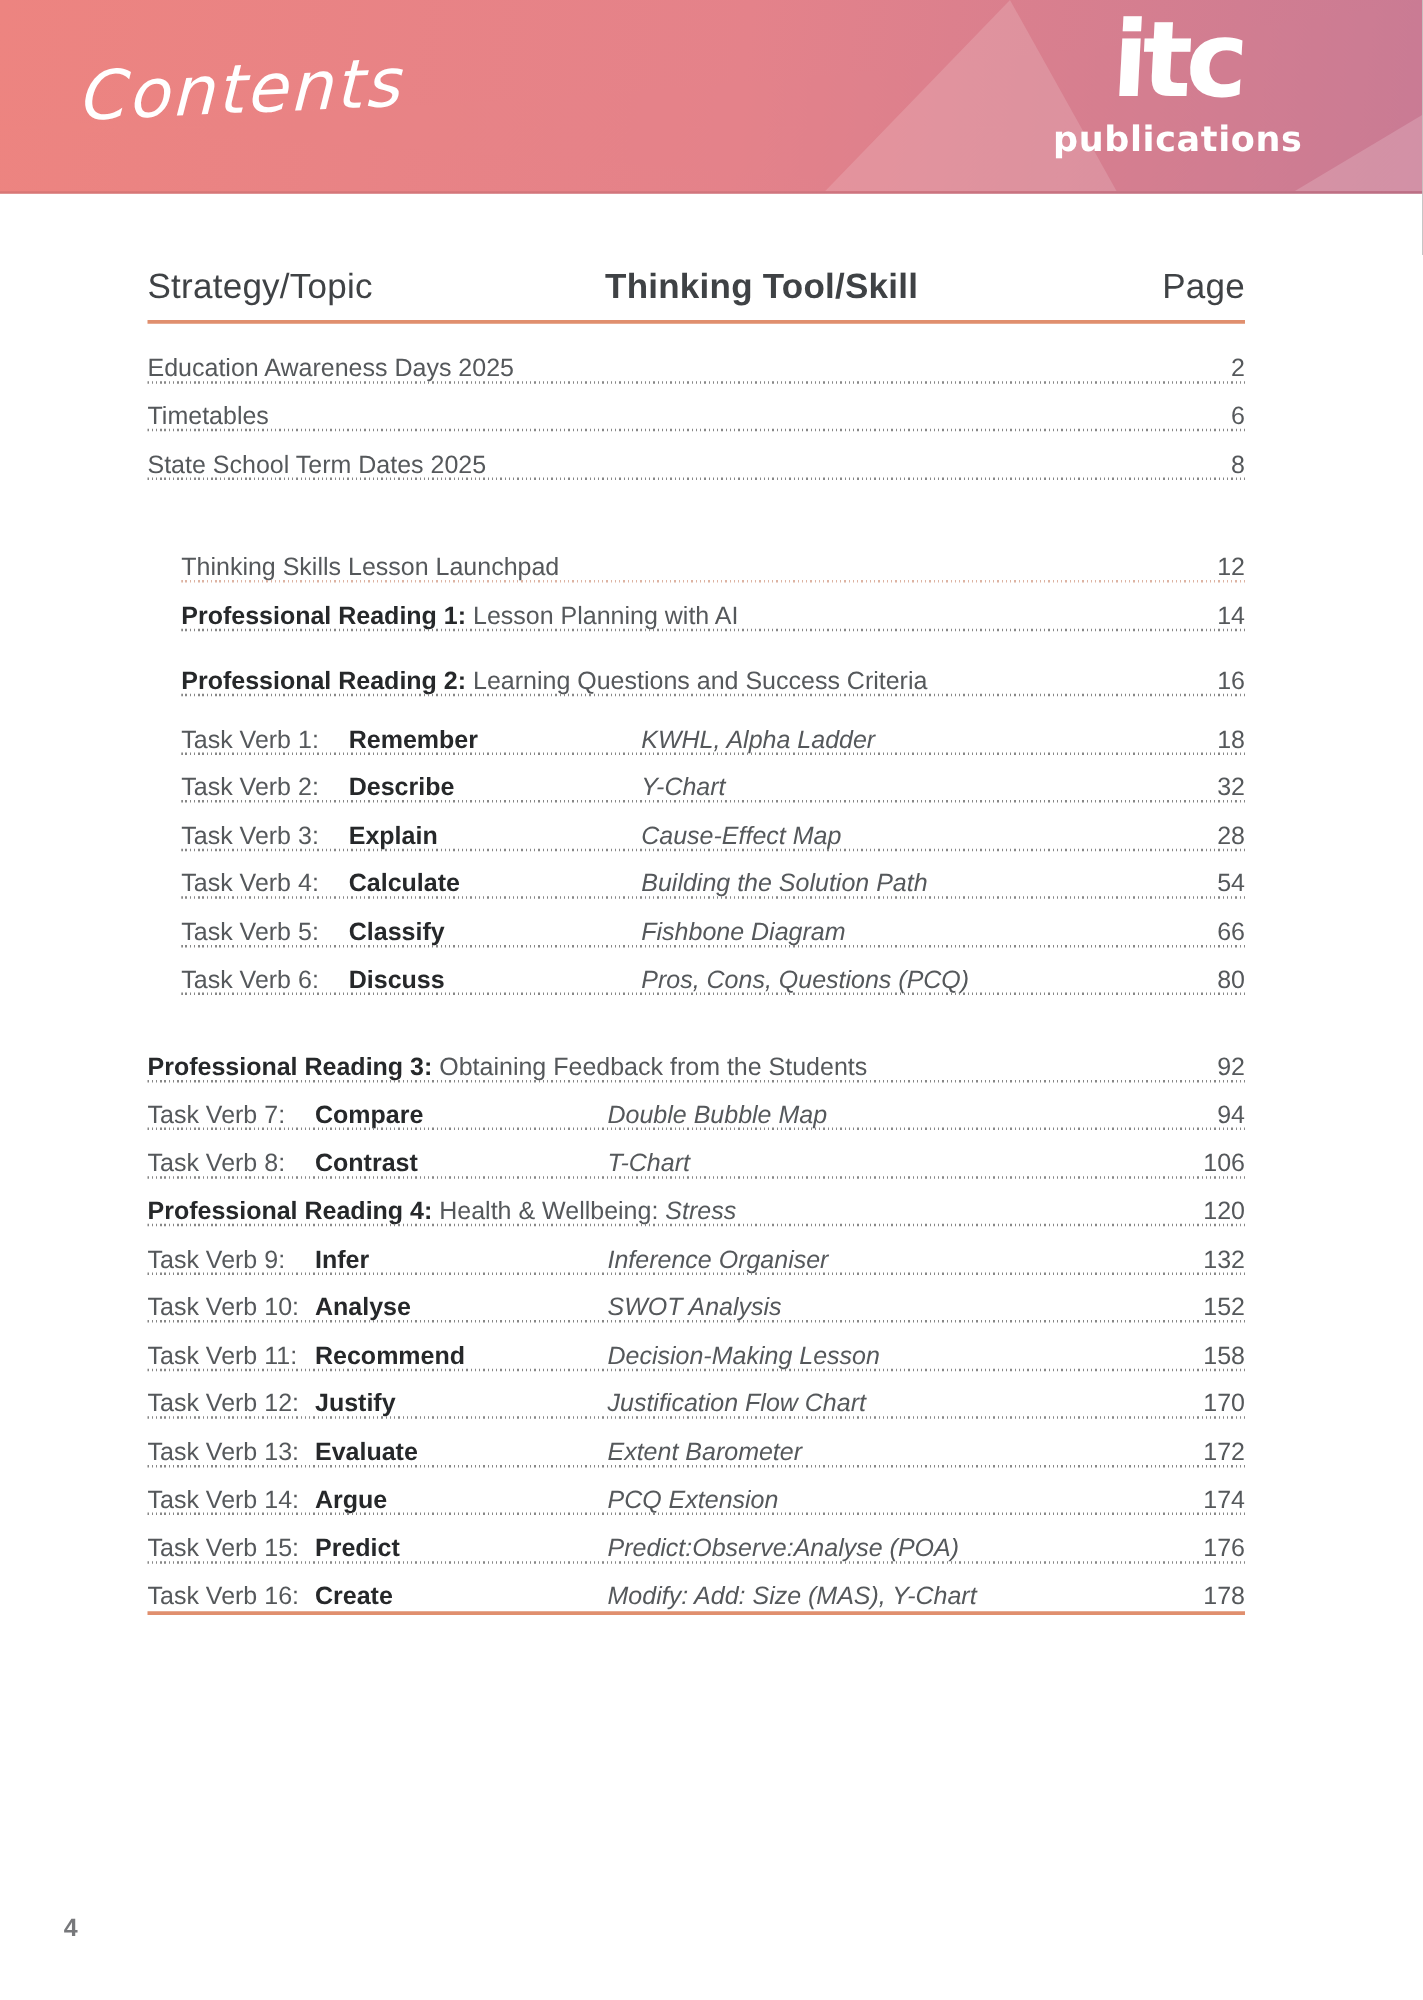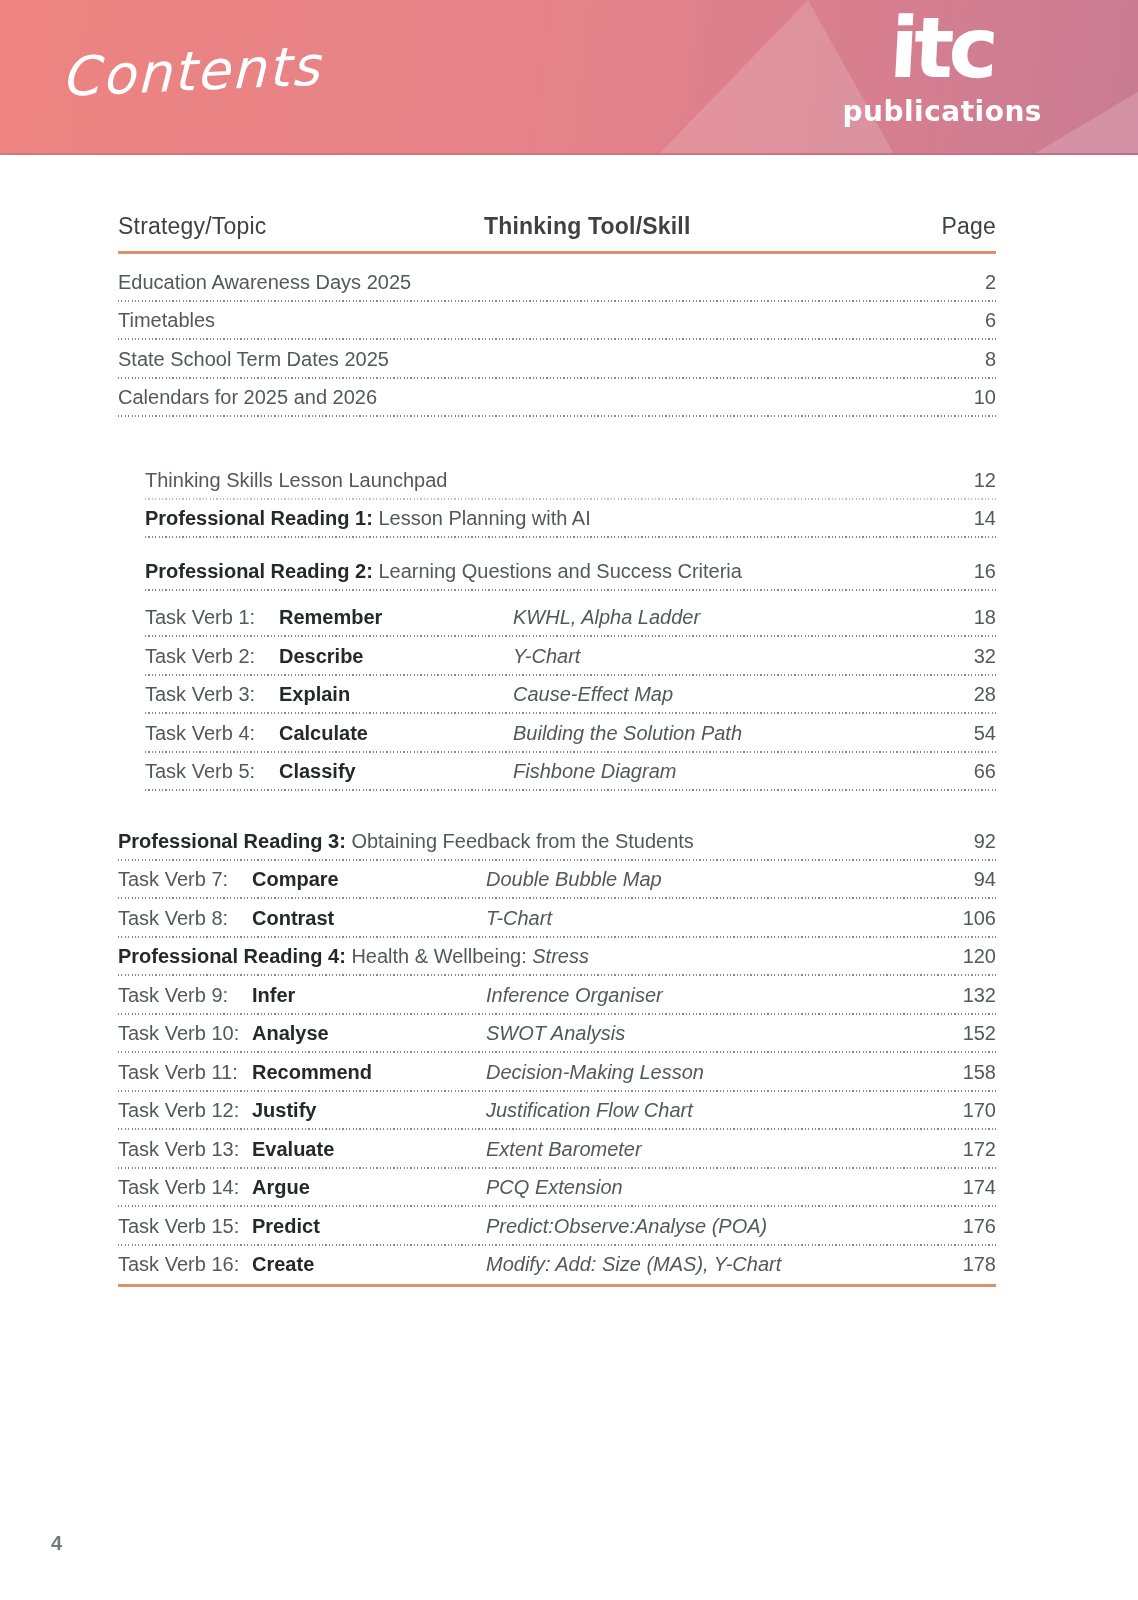--- a/index.html
+++ b/index.html
@@ -53,38 +53,38 @@
   }
   
   .content{
     position:relative;
     margin:0 118px 0 118px;
     padding-top:58px;
     width:878px;
   }
   .thead{
     display:flex;align-items:center;
-    font-size:23px;color:#3f4245;letter-spacing:0.2px;
+    font-size:28px;color:#3f4245;letter-spacing:0.2px;
   }
   .thead .h1{width:366px;}
   .thead .h2{flex:1;font-weight:bold;}
   .thead .h3{text-align:right;}
   .rule{height:3px;background:var(--accent,#e08f6e);}
   .top-rule{margin-top:11px;}
   .bottom-rule{margin-top:0px;}
   .toc-section{margin-top:0;}
   .sec-0{margin-top:9px;}
   .sec-1{margin-top:44px;margin-left:27px;}
   .sec-2{margin-top:31px;}
   .sec-3{}
   .sec-1 .row:nth-child(3){margin-top:14px;}
   .sec-1 .row:nth-child(4){margin-top:8px;}
   .row{
     position:relative;
-    display:flex;align-items:center;
+    display:flex;align-items:flex-end;
     height:38.5px;
     font-size:20px;color:var(--text_gray,#55585b);
     cursor:default;
   }
   .row::after{
     content:"";
     position:absolute;left:0;right:0;bottom:0;height:1.6px;
     background-image:repeating-linear-gradient(90deg,#878787 0 1.1px,transparent 1.1px 3.4px);
   }
   .row.light-rule::after{
@@ -133,24 +133,20 @@
             <span class="cell-page">2</span>
           </div>
           <div class="row">
             <span class="cell-flex">Timetables</span>
             <span class="cell-page">6</span>
           </div>
           <div class="row">
             <span class="cell-flex">State School Term Dates 2025</span>
             <span class="cell-page">8</span>
           </div>
-          <div class="row">
-            <span class="cell-flex indent">Calendars for 2025 and 2026</span>
-            <span class="cell-page">10</span>
-          </div>
         </div>
         <div class="toc-section sec-1">
           <div class="row light-rule">
             <span class="cell-flex">Thinking Skills Lesson Launchpad</span>
             <span class="cell-page">12</span>
           </div>
           <div class="row">
             <span class="cell-flex"><span class="pr-bold">Professional Reading 1:</span><span class=""> Lesson Planning with AI</span></span>
             <span class="cell-page">14</span>
           </div>
@@ -181,20 +177,26 @@
             <span class="cell-verb">Calculate</span>
             <span class="cell-tool">Building the Solution Path</span>
             <span class="cell-page">54</span>
           </div>
           <div class="row">
             <span class="cell-label">Task Verb 5:</span>
             <span class="cell-verb">Classify</span>
             <span class="cell-tool">Fishbone Diagram</span>
             <span class="cell-page">66</span>
           </div>
+          <div class="row">
+            <span class="cell-label">Task Verb 6:</span>
+            <span class="cell-verb">Discuss</span>
+            <span class="cell-tool">Pros, Cons, Questions (PCQ)</span>
+            <span class="cell-page">80</span>
+          </div>
         </div>
         <div class="toc-section sec-2">
           <div class="row">
             <span class="cell-flex"><span class="pr-bold">Professional Reading 3:</span><span class=""> Obtaining Feedback from the Students</span></span>
             <span class="cell-page">92</span>
           </div>
           <div class="row">
             <span class="cell-label">Task Verb 7:</span>
             <span class="cell-verb">Compare</span>
             <span class="cell-tool">Double Bubble Map</span>

